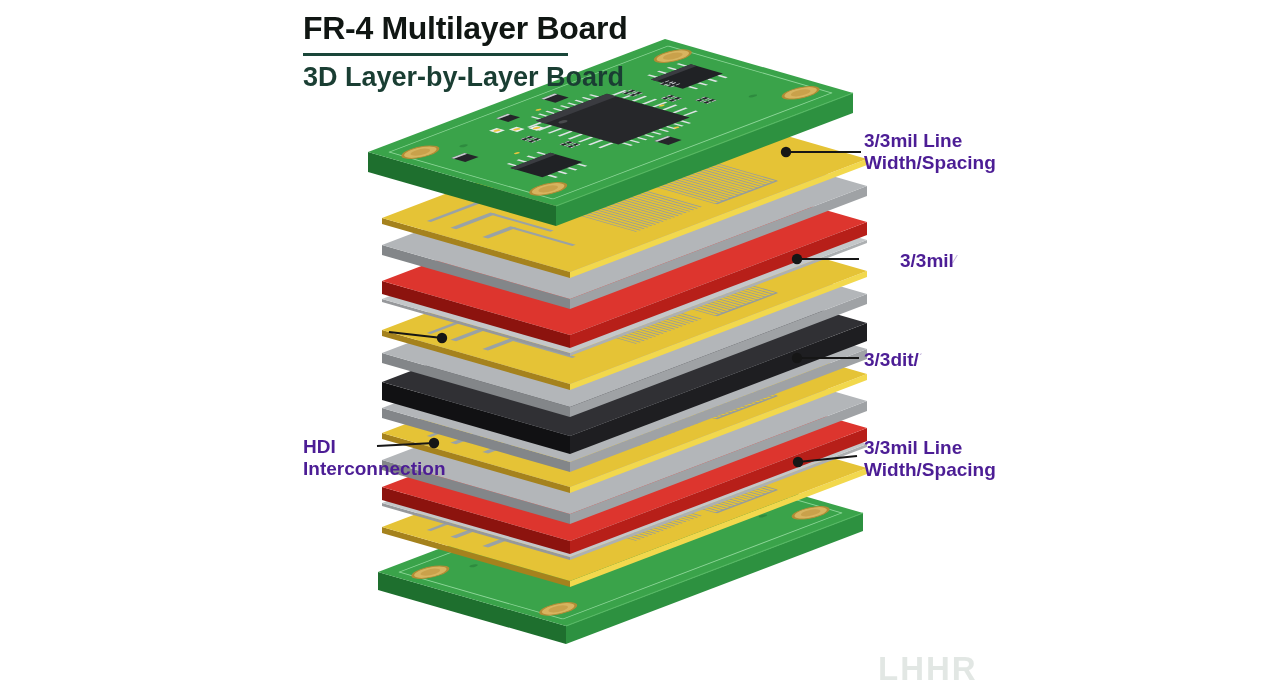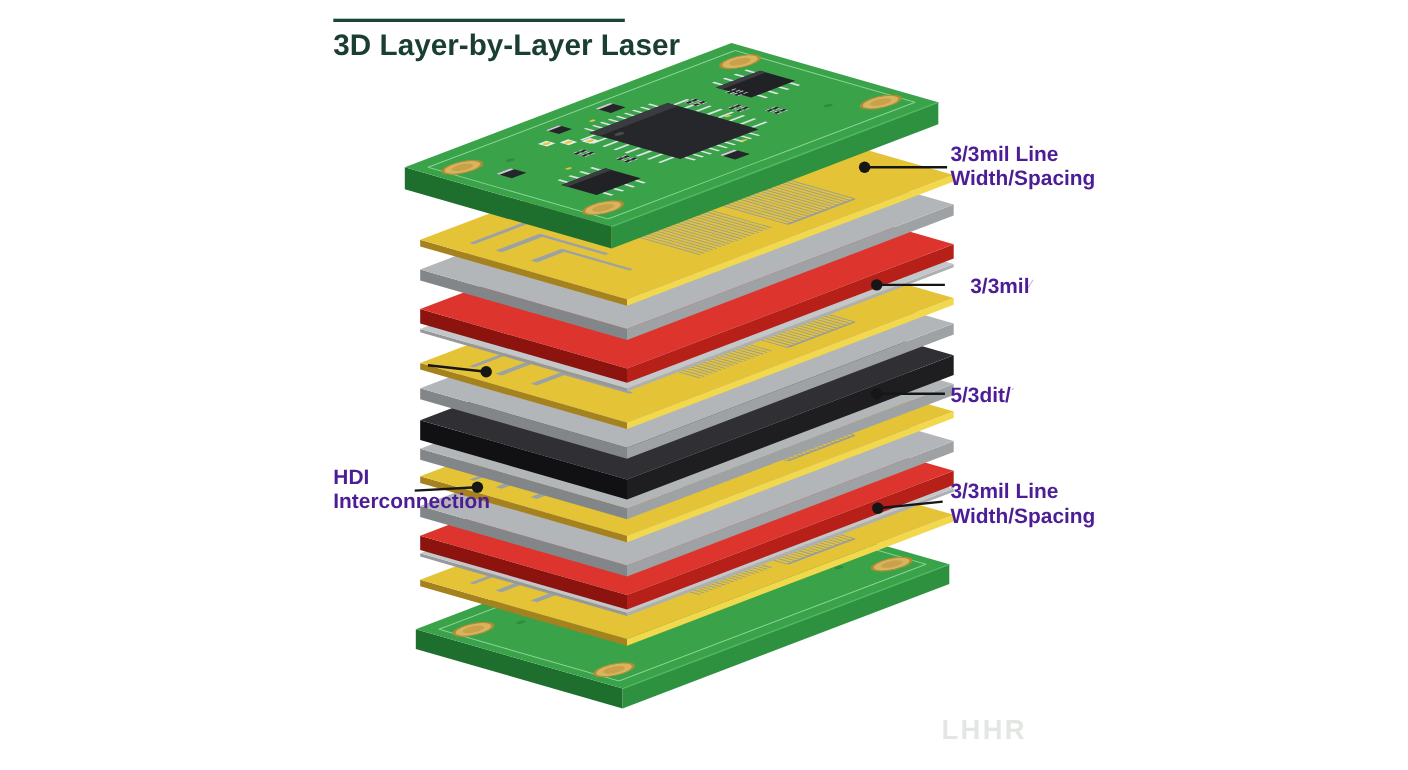--- a/index.html
+++ b/index.html
@@ -5,21 +5,21 @@
   html,body{margin:0;padding:0;background:#ffffff;}
   .stage{position:relative;width:1280px;height:700px;background:#ffffff;overflow:hidden;
          font-family:"Liberation Sans","DejaVu Sans",sans-serif;}
   #stack-svg{position:absolute;left:0;top:0;z-index:1;}
   .title-block{position:absolute;left:303px;top:10px;z-index:3;}
   .title-block h1{margin:0;font-size:32px;line-height:36px;font-weight:bold;color:#101613;letter-spacing:-0.3px;}
   .rule{width:265px;height:3px;background:#1a4639;margin:7px 0 6px 0;}
   .title-block h2{margin:0;font-size:27px;line-height:30px;font-weight:bold;color:#1a3e33;}
   .ann{position:absolute;z-index:3;font-size:19px;line-height:22px;font-weight:bold;color:#4c1d95;white-space:nowrap;}
   .ann .suffix{font-size:11px;opacity:0.35;vertical-align:4px;letter-spacing:-1px;}
-  .watermark{position:absolute;left:856px;top:650px;z-index:2;font-size:25px;font-weight:bold;
+  .watermark{position:absolute;left:878px;top:650px;z-index:2;font-size:33px;font-weight:bold;
              color:#aebbb3;opacity:0.35;letter-spacing:2px;filter:blur(0.7px);}
 </style>
 </head>
 <body>
 
 <div class="stage">
 
   <svg id="stack-svg" width="1280" height="700" viewBox="0 0 1280 700">
       <g>
         <polygon points="378,572 566,626 566,644 378,590" fill="#1e6f2e"></polygon>
@@ -527,42 +527,43 @@
         <line x1="798" y1="462" x2="857" y2="456" stroke="#161616" stroke-width="2.2"></line>
         <circle cx="798" cy="462" r="5.2" fill="#161616"></circle>
         <line x1="442" y1="338" x2="389" y2="332" stroke="#161616" stroke-width="2.2"></line>
         <circle cx="442" cy="338" r="5.2" fill="#161616"></circle>
         <line x1="434" y1="443" x2="377" y2="446" stroke="#161616" stroke-width="2.2"></line>
         <circle cx="434" cy="443" r="5.2" fill="#161616"></circle>
       </g>
     </svg>
 
   <div class="title-block">
+    <h1>FR-4 Multilayer Board</h1>
     <div class="rule"></div>
-    <h2>3D Layer-by-Layer Laser</h2>
+    <h2>3D Layer-by-Layer Board</h2>
   </div>
 
   <div class="ann" style="left:864px;top:130px">
     <div><span>3/3mil Line</span></div>
     <div><span>Width/Spacing</span></div>
   </div>
 
-  <div class="ann" style="left:882px;top:248px">
+  <div class="ann" style="left:900px;top:248px">
     <div><span>3/3mil</span><span class="suffix">⁄</span></div>
   </div>
 
   <div class="ann" style="left:864px;top:347px">
-    <div><span>5/3dit/</span><span class="suffix">ˊ</span></div>
+    <div><span>3/3dit/</span><span class="suffix">ˊ</span></div>
   </div>
 
   <div class="ann" style="left:864px;top:437px">
     <div><span>3/3mil Line</span></div>
     <div><span>Width/Spacing</span></div>
   </div>
 
 
-  <div class="ann" style="left:303px;top:424px">
+  <div class="ann" style="left:303px;top:436px">
     <div><span>HDI</span></div>
     <div><span>Interconnection</span></div>
   </div>
 
   <div class="watermark">LHHR</div>
 </div>
 
 </body></html>

